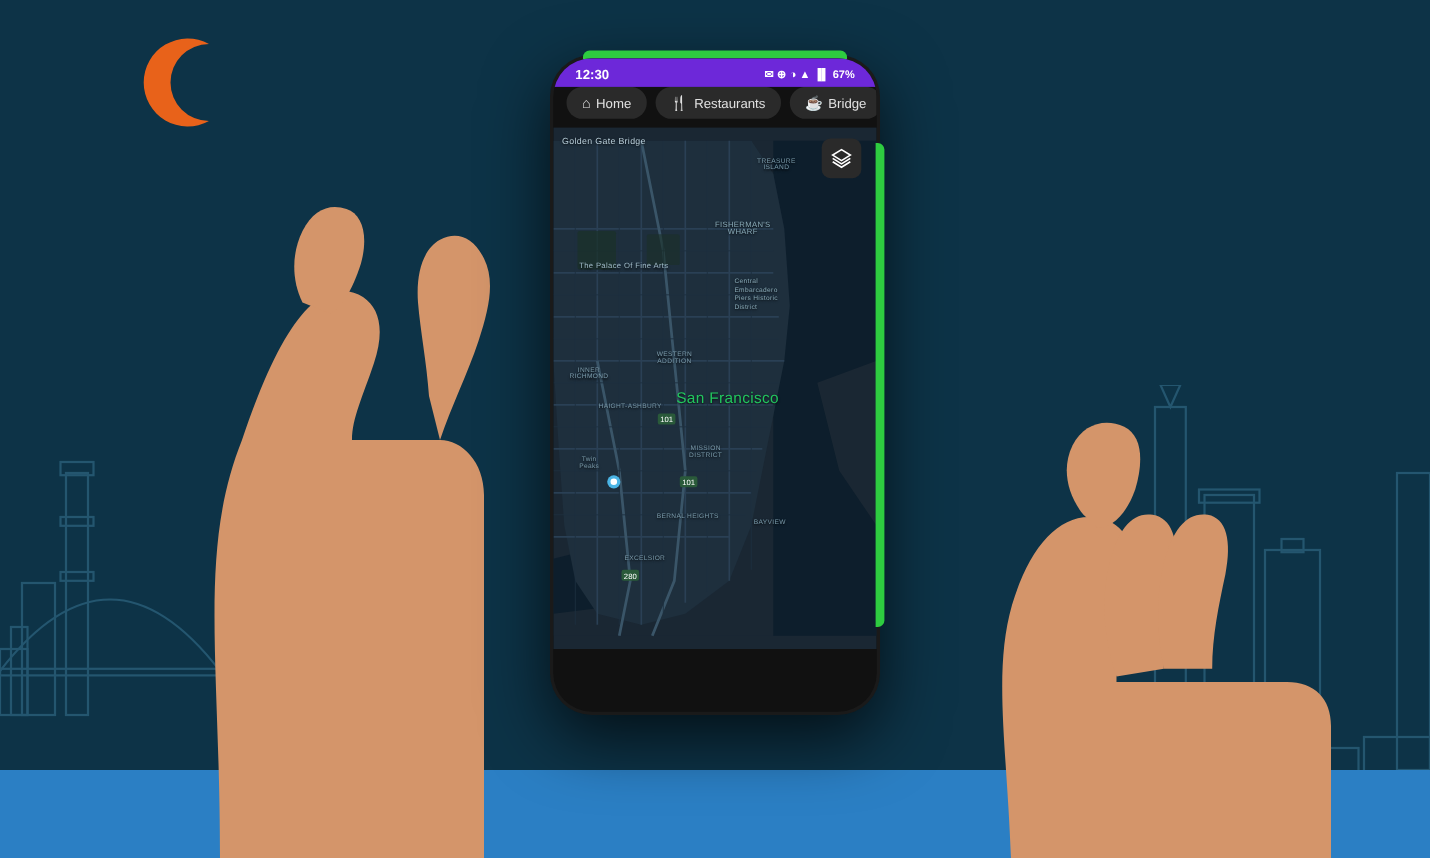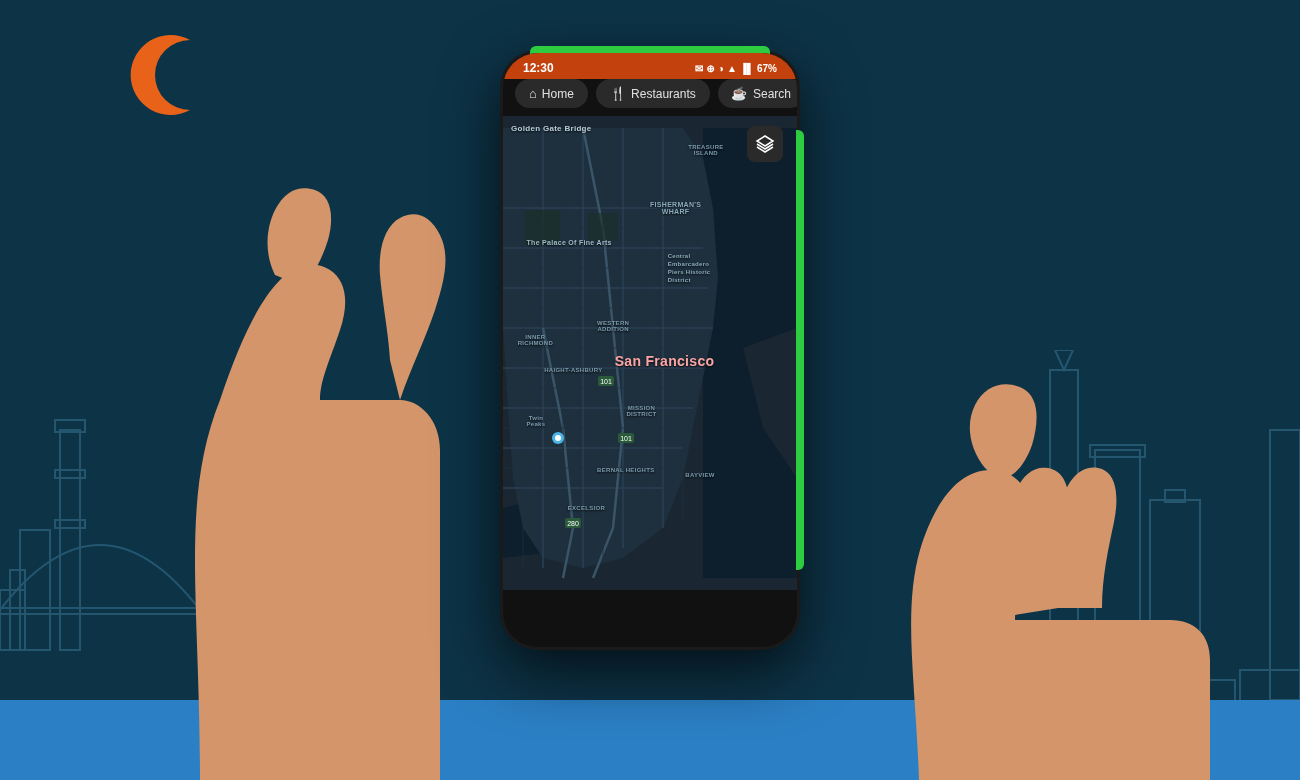--- a/index.html
+++ b/index.html
@@ -89,21 +89,21 @@
       overflow: hidden;
       position: relative;
     }
 
     
     .status-bar {
       display: flex;
       justify-content: space-between;
       align-items: center;
       padding: 8px 20px 4px;
-      background: #c2410c;
+      background: #6d28d9;
       color: #fff;
       font-size: 11px;
       font-weight: 600;
     }
 
     .status-time {
       font-size: 12px;
       font-weight: 700;
     }
 
@@ -183,21 +183,21 @@
       inset: 0;
       width: 100%;
       height: 100%;
     }
 
     
     .map-label {
       position: absolute;
       color: #c8d8e8;
       font-size: 8px;
-      font-weight: 700;
+      font-weight: 400;
       letter-spacing: 0.3px;
       text-shadow: 0 1px 2px rgba(0,0,0,0.8);
       white-space: nowrap;
     }
 
     .map-label.large {
       font-size: 13px;
       font-weight: 700;
       color: #dde8f0;
     }
@@ -337,21 +337,21 @@
         <div class="chip">
           <span class="chip-icon">⌂</span>
           <span>Home</span>
         </div>
         <div class="chip">
           <span class="chip-icon">🍴</span>
           <span>Restaurants</span>
         </div>
         <div class="chip">
           <span class="chip-icon">☕</span>
-          <span>Search</span>
+          <span>Bridge</span>
         </div>
 
       </div>
 
       <div class="map-area">
 
         <svg class="map-svg" viewBox="0 0 294 450">
 
           <rect width="294" height="450" fill="#1a2733"></rect>
 
@@ -411,21 +411,21 @@
           <text x="123" y="313" font-size="7" fill="#fff" text-anchor="middle">101</text>
         </svg>
 
         <div class="map-label" style="top:8px;left:8px;font-size:8px;color:#b8cdd8;">Golden Gate Bridge</div>
         <div class="map-label" style="top:18%;left:50%;font-size:7px;color:#8aabb8;text-align:center;">FISHERMAN'S<br>WHARF</div>
         <div class="map-label" style="top:26%;left:8%;font-size:7px;color:#a0bbc8;">The Palace Of Fine Arts</div>
         <div class="map-label" style="top:29%;left:56%;font-size:6px;color:#8aabb8;text-align:left;line-height:1.3;">Central<br>Embarcadero<br>Piers Historic<br>District</div>
         <div class="map-label" style="top:46%;left:5%;font-size:6px;color:#7a9aaa;text-align:center;">INNER<br>RICHMOND</div>
         <div class="map-label" style="top:43%;left:32%;font-size:6px;color:#7a9aaa;text-align:center;">WESTERN<br>ADDITION</div>
         <div class="map-label" style="top:53%;left:14%;font-size:6px;color:#7a9aaa;">HAIGHT-ASHBURY</div>
-        <div class="map-label large" style="top:50%;left:38%;font-size:14px;color:#fca5a5;font-weight:700;">San Francisco</div>
+        <div class="map-label large" style="top:50%;left:38%;font-size:14px;color:#22c55e;font-weight:400;">San Francisco</div>
         <div class="map-label" style="top:61%;left:42%;font-size:6px;color:#7a9aaa;text-align:center;">MISSION<br>DISTRICT</div>
         <div class="map-label" style="top:74%;left:32%;font-size:6px;color:#7a9aaa;">BERNAL HEIGHTS</div>
         <div class="map-label" style="top:75%;left:62%;font-size:6px;color:#7a9aaa;">BAYVIEW</div>
         <div class="map-label" style="top:82%;left:22%;font-size:6px;color:#7a9aaa;">EXCELSIOR</div>
         <div class="map-label" style="top:6%;left:63%;font-size:6px;color:#7a9aaa;text-align:center;">TREASURE<br>ISLAND</div>
         <div class="map-label" style="top:63%;left:8%;font-size:6px;color:#7a9aaa;text-align:center;">Twin<br>Peaks</div>
 
         <div class="layers-btn">
           <svg width="20" height="20" viewBox="0 0 20 20" fill="white">
             <path d="M10 2 L18 7 L10 12 L2 7 Z" fill="none" stroke="white" stroke-width="1.5"></path>

